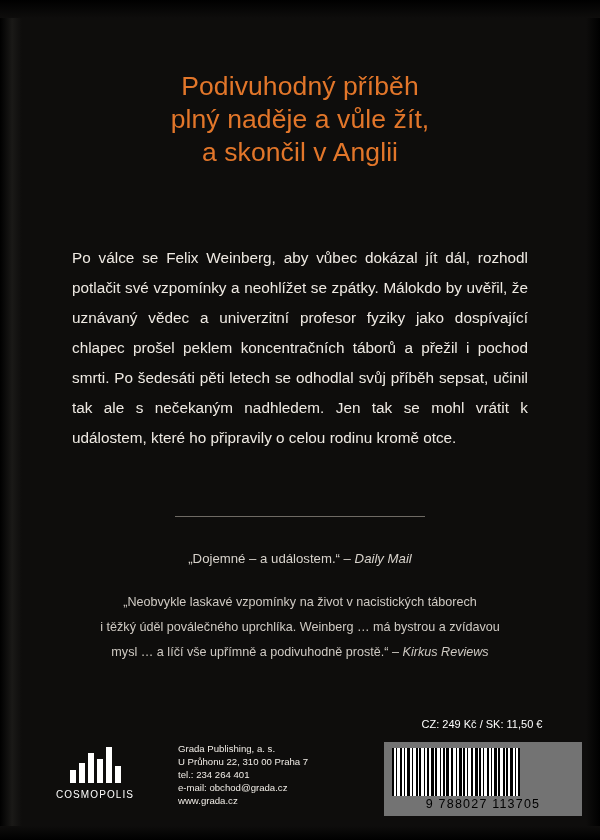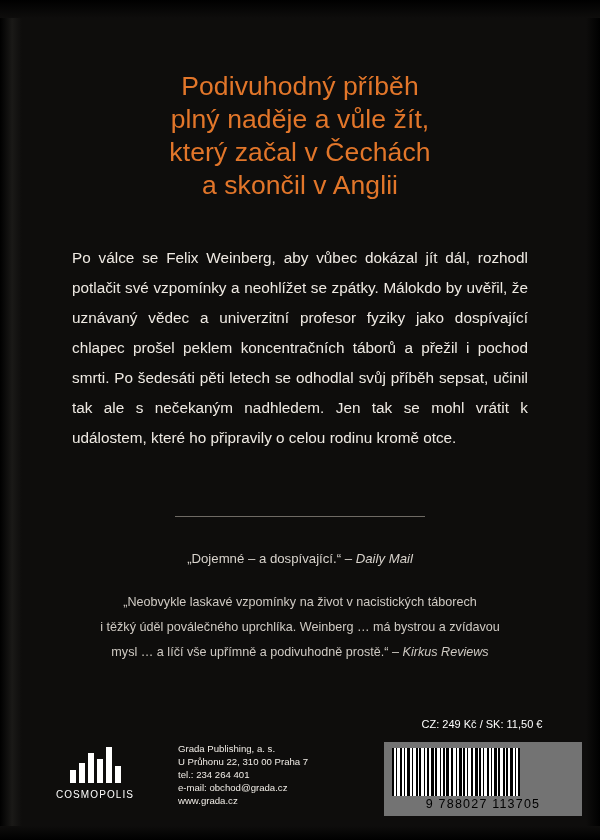--- a/index.html
+++ b/index.html
@@ -196,30 +196,29 @@
 <div class="cover">
 
   <div class="spine-shadow"></div>
   <div class="right-shadow"></div>
   <div class="top-shadow"></div>
   <div class="bottom-shadow"></div>
 
   <div class="headline">
     <span class="line">Podivuhodný příběh</span>
     <span class="line">plný naděje a vůle žít,</span>
-    <span class="line">který začal v Čechách</span>
     <span class="line">a skončil v Anglii</span>
   </div>
 
   <div class="blurb">Po válce se Felix Weinberg, aby vůbec dokázal jít dál, rozhodl potlačit své vzpomínky a neohlížet se zpátky. Málokdo by uvěřil, že uznávaný vědec a univerzitní profesor fyziky jako dospívající chlapec prošel peklem koncentračních táborů a přežil i pochod smrti. Po šedesáti pěti letech se odhodlal svůj příběh sepsat, učinil tak ale s nečekaným nadhledem. Jen tak se mohl vrátit k událostem, které ho připravily o celou rodinu kromě otce.</div>
 
   <div class="divider"></div>
 
   <div class="quote-primary">
-    <span>„Dojemné – a dospívající.“ – </span><em>Daily Mail</em>
+    <span>„Dojemné – a událostem.“ – </span><em>Daily Mail</em>
   </div>
 
   <div class="quote-secondary">
     <div>„Neobvykle laskavé vzpomínky na život v nacistických táborech</div>
     <div>i těžký úděl poválečného uprchlíka. Weinberg … má bystrou a zvídavou</div>
     <div><span>mysl … a líčí vše upřímně a podivuhodně prostě.“ – </span><em>Kirkus Reviews</em></div>
   </div>
 
   <div class="logo-block">
     <div class="logo-bars">

